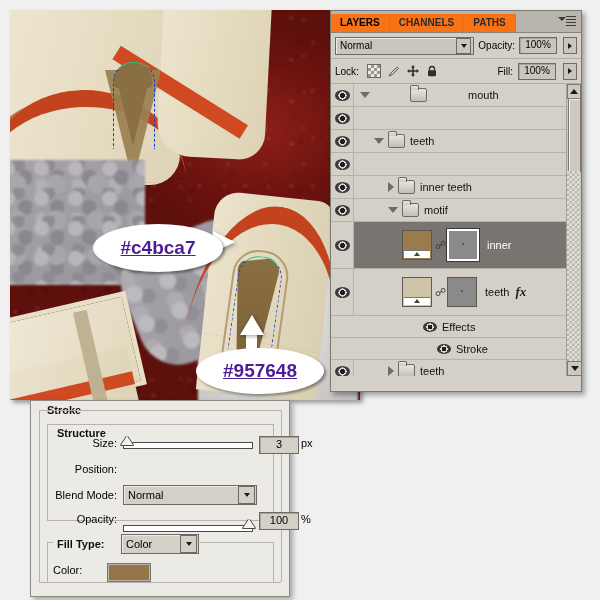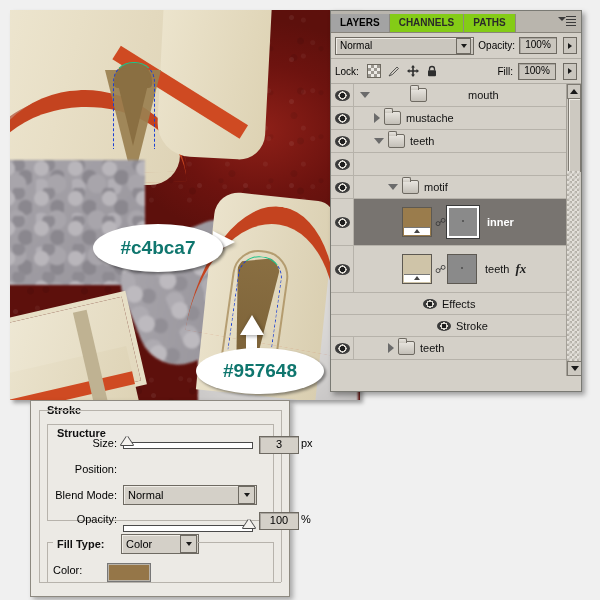--- a/index.html
+++ b/index.html
@@ -172,22 +172,23 @@
   }
   .tooth-bl-edge{
     left:74px;top:300px;width:14px;height:100px;
     background:#bfb292;transform:rotate(-13deg);
   }
 
   
   .callout{
     background:#fff;border-radius:50%;
     display:flex;align-items:center;justify-content:center;
-    color:#0f766e;font-weight:bold;
+    color:#4c1d95;font-weight:bold;
     box-shadow:2px 2px 3px rgba(0,0,0,.4);
+    text-decoration:underline;
   }
   #callout-light{left:93px;top:224px;width:130px;height:48px;font-size:19px;}
   #callout-dark{left:196px;top:348px;width:128px;height:46px;font-size:19px;}
   .arrow-r{
     left:213px;top:231px;width:0;height:0;
     border-top:11px solid transparent;border-bottom:11px solid transparent;
     border-left:22px solid #fff;
     filter:drop-shadow(1px 2px 2px rgba(0,0,0,.4));
   }
   .arrow-r-stem{left:200px;top:238px;width:24px;height:9px;background:#fff;}
@@ -209,23 +210,23 @@
   }
   .tabbar{
     position:relative;height:21px;background:#b9b5ad;
     border-bottom:1px solid #88847c;
     display:flex;align-items:flex-end;
   }
   .tab{
     height:18px;line-height:18px;padding:0 9px;
     font-weight:bold;font-size:10px;color:#2a2a2a;
     border-right:1px solid #8d8980;
-    background:#84cc16;
-  }
-  .tab.active{background:#a3a3a3;color:#000;}
+    background:#f97316;
+  }
+  .tab.active{background:#f97316;color:#000;}
   .panel-menu{
     position:absolute;right:5px;top:4px;width:18px;height:13px;
     cursor:pointer;
   }
   .pm-tri{
     position:absolute;left:0;top:2px;width:0;height:0;
     border-left:4px solid transparent;border-right:4px solid transparent;
     border-top:4px solid #3a3a3a;
   }
   .pm-lines{position:absolute;right:0;top:1px;width:10px;}
@@ -275,21 +276,21 @@
   }
 
   .layerlist{
     position:relative;height:292px;overflow:hidden;background:#d4d0c8;
   }
   .lrow{
     position:relative;display:flex;align-items:center;height:22px;
     border-bottom:1px solid #b6b2aa;background:#d4d0c8;
   }
   .lrow.selected{background:#787470;color:#fff;}
-  .lrow.selected .lname{color:#fff;font-weight:bold;}
+  .lrow.selected .lname{color:#fff;font-weight:normal;}
   .lrow.tall{height:46px;}
   .eyecell{
     width:22px;height:100%;flex:0 0 22px;
     border-right:1px solid #b6b2aa;
     display:flex;align-items:center;justify-content:center;
     background:#d4d0c8;
   }
   .eye{
     width:13px;height:9px;border-radius:50%;
     background:radial-gradient(circle at 50% 50%,#1f1f1f 0 2.4px,#dedbd4 2.6px 4px,#3a3a3a 4.2px);
@@ -525,44 +526,49 @@
         <div class="tri"></div>
         <div class="folder"></div>
         <span class="lname">mouth</span>
       </div>
     </div>
 
     <div class="lrow">
       <div class="eyecell">
           <div class="eye"></div>
         </div>
-      <div class="lbody" style="padding-left:20px;">
-        <div class="tri right"></div>
-        <div class="folder"></div>
-        <span class="lname">mustache</span>
-      </div>
     </div>
 
     <div class="lrow">
       <div class="eyecell">
           <div class="eye"></div>
         </div>
       <div class="lbody" style="padding-left:20px;">
         <div class="tri"></div>
         <div class="folder"></div>
         <span class="lname">teeth</span>
       </div>
     </div>
 
     <div class="lrow">
       <div class="eyecell">
           <div class="eye"></div>
         </div>
     </div>
 
+    <div class="lrow">
+      <div class="eyecell">
+          <div class="eye"></div>
+        </div>
+      <div class="lbody" style="padding-left:34px;">
+        <div class="tri right"></div>
+        <div class="folder"></div>
+        <span class="lname">inner teeth</span>
+      </div>
+    </div>
 
     <div class="lrow">
       <div class="eyecell">
           <div class="eye"></div>
         </div>
       <div class="lbody" style="padding-left:34px;text-align:right;">
         <div class="tri"></div>
         <div class="folder"></div>
         <span class="lname">motif</span>
       </div>

